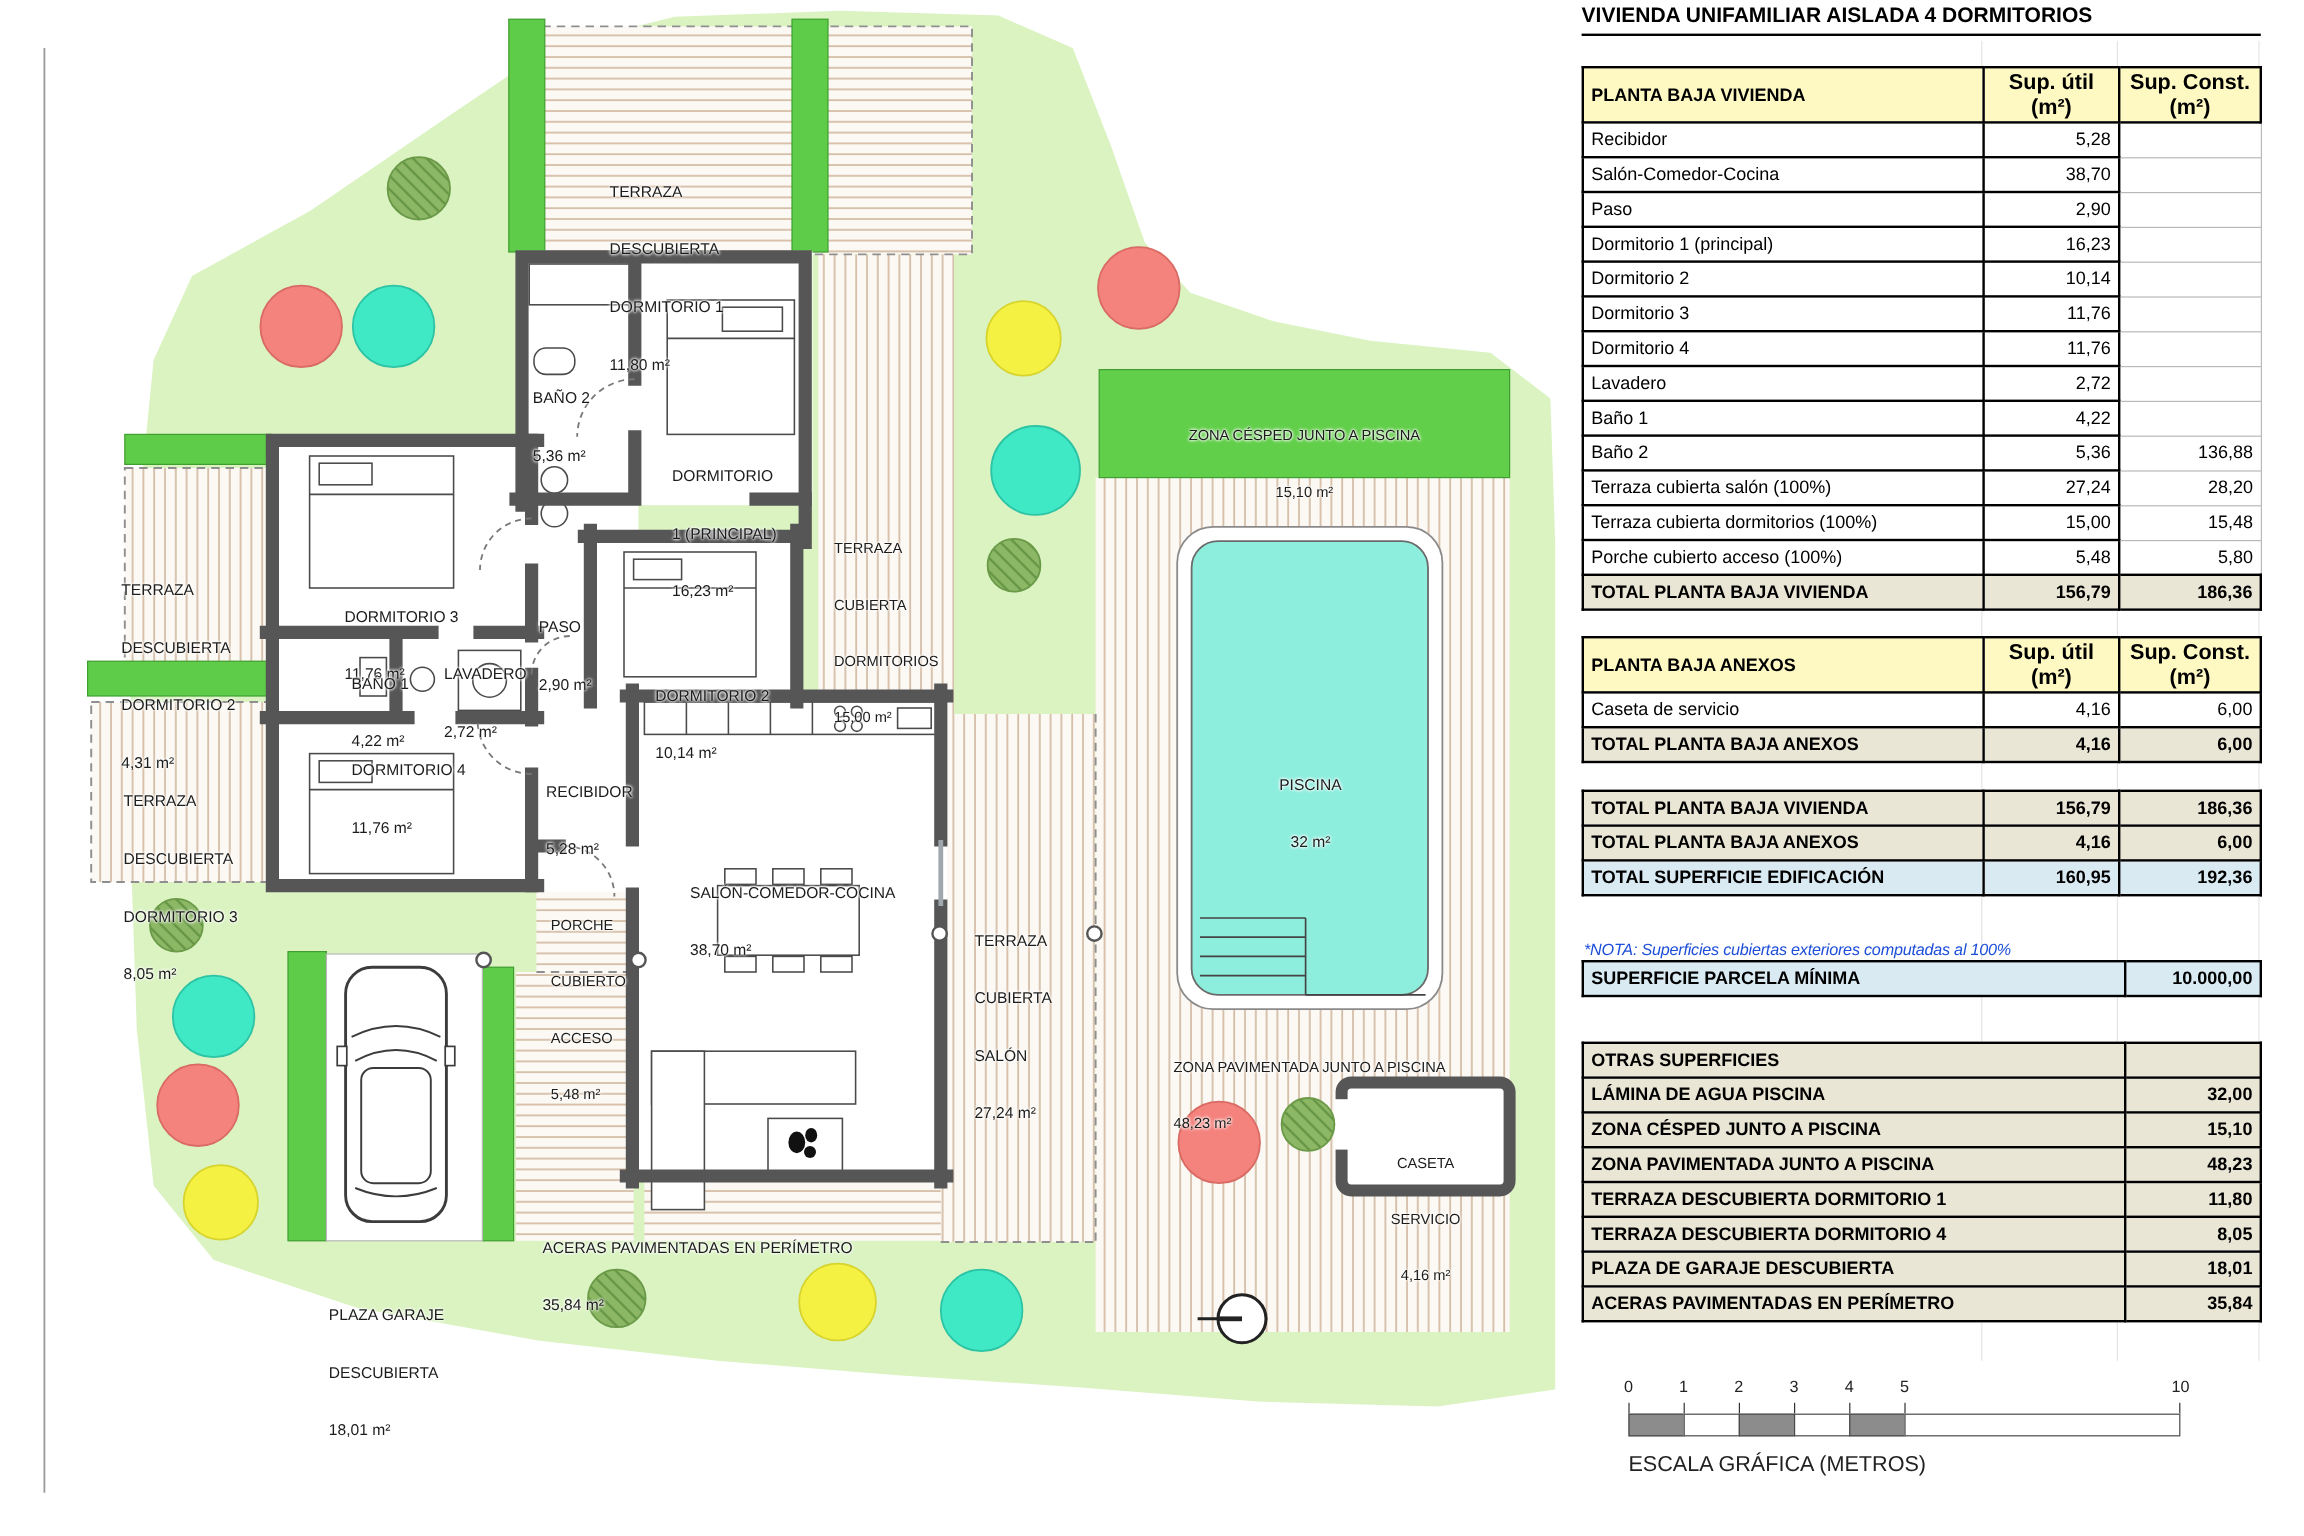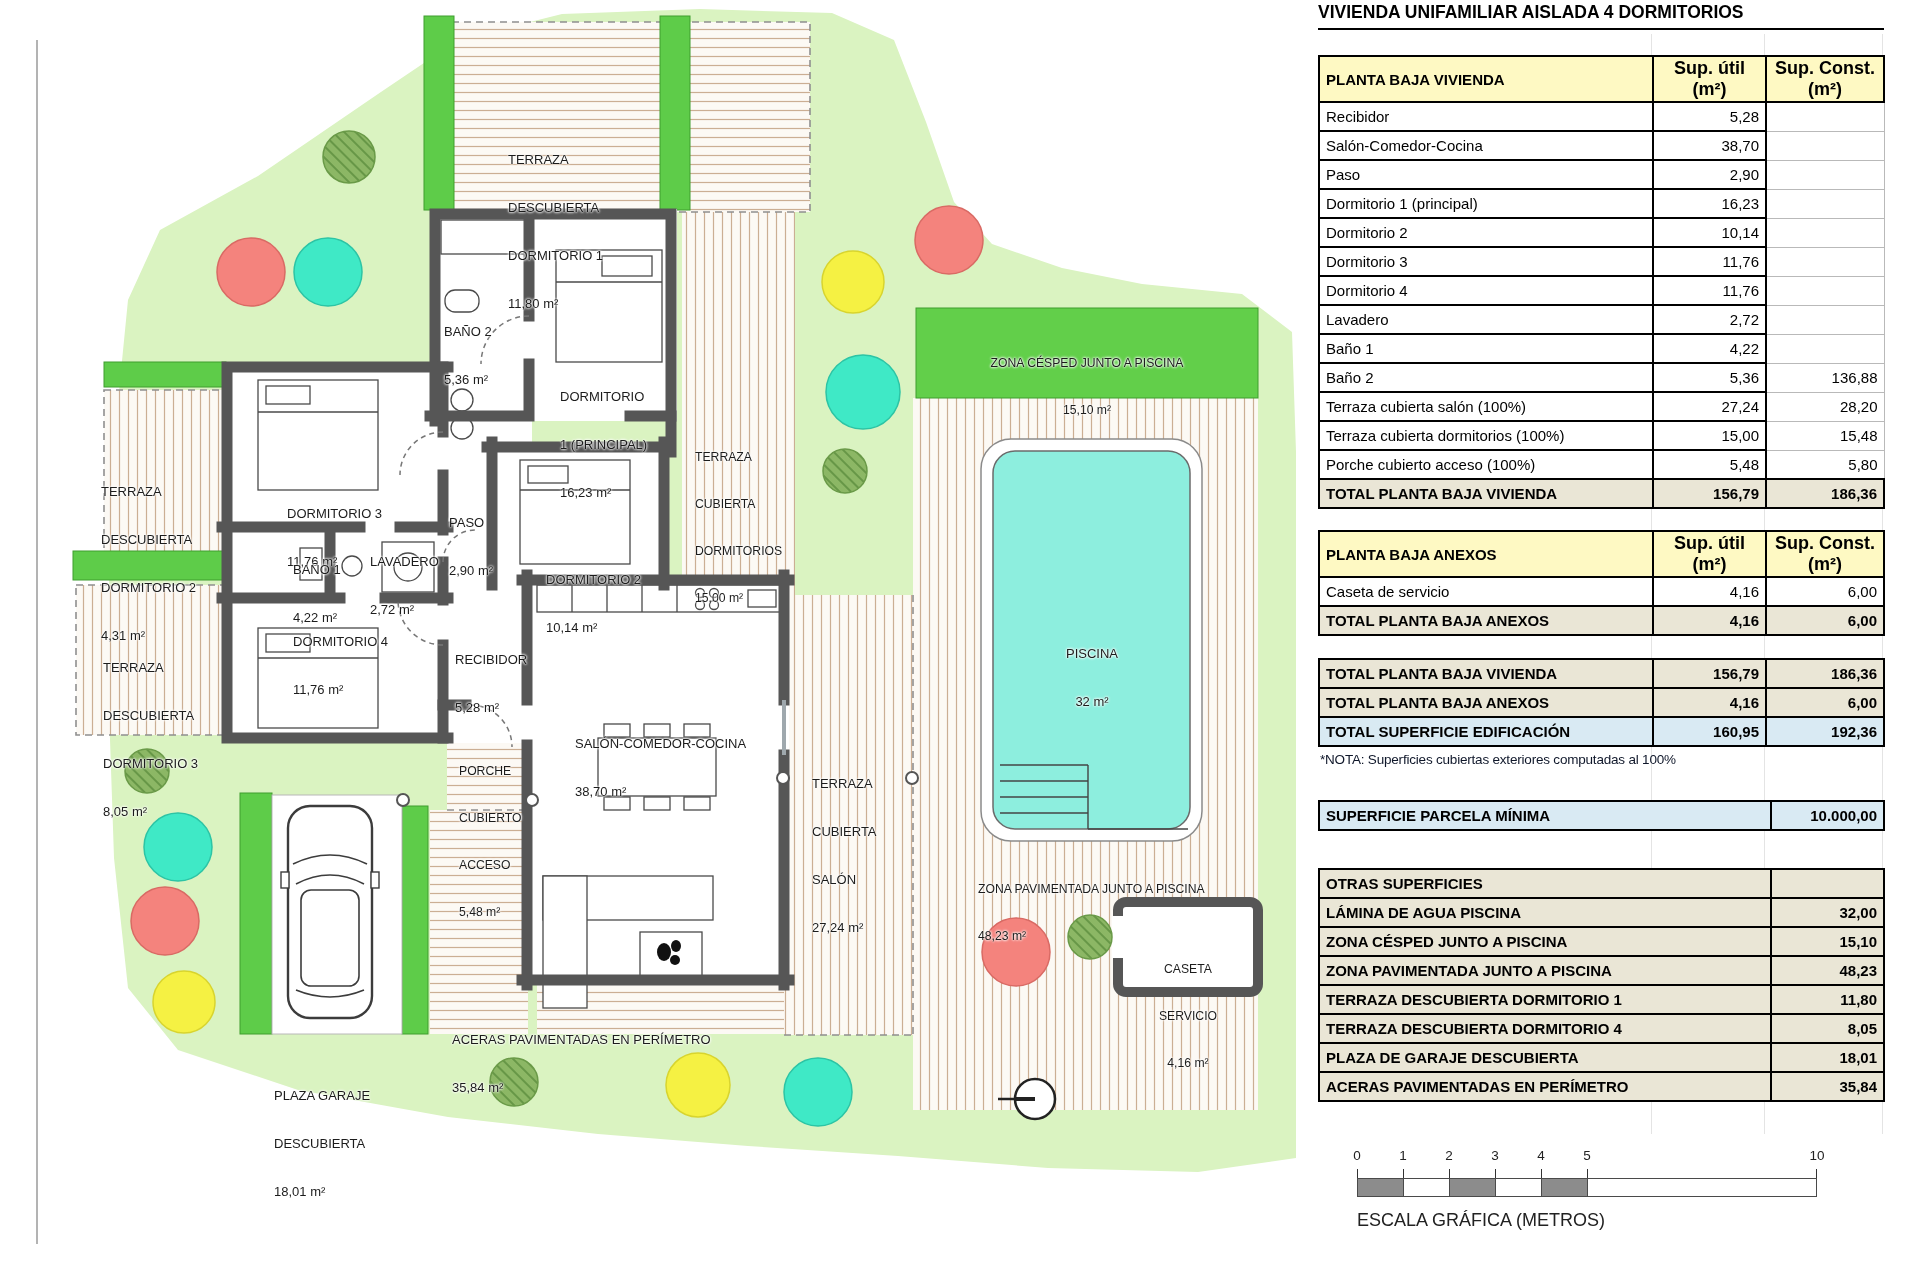--- a/index.html
+++ b/index.html
@@ -14,21 +14,21 @@
   td.lab{width:334px;border:2px solid #000;text-align:left;}
   td.v{width:113px;border:2px solid #000;text-align:right;}
   td.c{width:118px;border-top:1px solid #b9b9b9;border-bottom:1px solid #b9b9b9;border-right:1px solid #b9b9b9;border-left:none;text-align:right;margin-top:12px;}
   td.cb{width:118px;border:2px solid #000;text-align:right;}
   tr.hrow td{height:46px;background:#fef9c3;font-weight:bold;}
   td.chd{text-align:center;font-size:18px;line-height:1.18;}
   tr.tot td{background:#eae6d6;font-weight:bold;}
   tr.blueRow td{background:#d9eaf3;font-weight:bold;}
   tr.beige td{background:#eae6d6;font-weight:bold;}
   td.lab2{width:452px;border:2px solid #000;text-align:left;}
-  #nota{position:absolute;left:1320px;top:752px;width:562px;font-size:13.5px;color:#0f172a;z-index:1;letter-spacing:-0.2px;}
+  #nota{position:absolute;left:1320px;top:784px;width:562px;font-size:13.5px;color:#1d4ed8;z-index:1;letter-spacing:-0.2px;font-style:italic;}
   
   #scalebar{position:absolute;left:1357px;top:1148px;width:462px;height:92px;z-index:1;}
   #scalebar .num{position:absolute;top:0;font-size:13.5px;color:#222;transform:translateX(-50%);}
   #scalebar .tick{position:absolute;top:21px;width:1px;height:9px;background:#333;}
   #scalebar .seg{position:absolute;top:30px;height:19px;border:1px solid #4a4a4a;box-sizing:border-box;}
   #scalebar .g{background:#8c8c8c;} #scalebar .w{background:#fff;}
   #scalebar .cap{position:absolute;top:62px;left:0;font-size:18px;color:#222;white-space:nowrap;}
   
   .pl{position:absolute;font-size:13px;line-height:16px;color:#1c1c1c;z-index:3;white-space:nowrap;
       text-shadow:0 0 3px #fff,0 0 3px #fff,0 0 2px #fff;}

